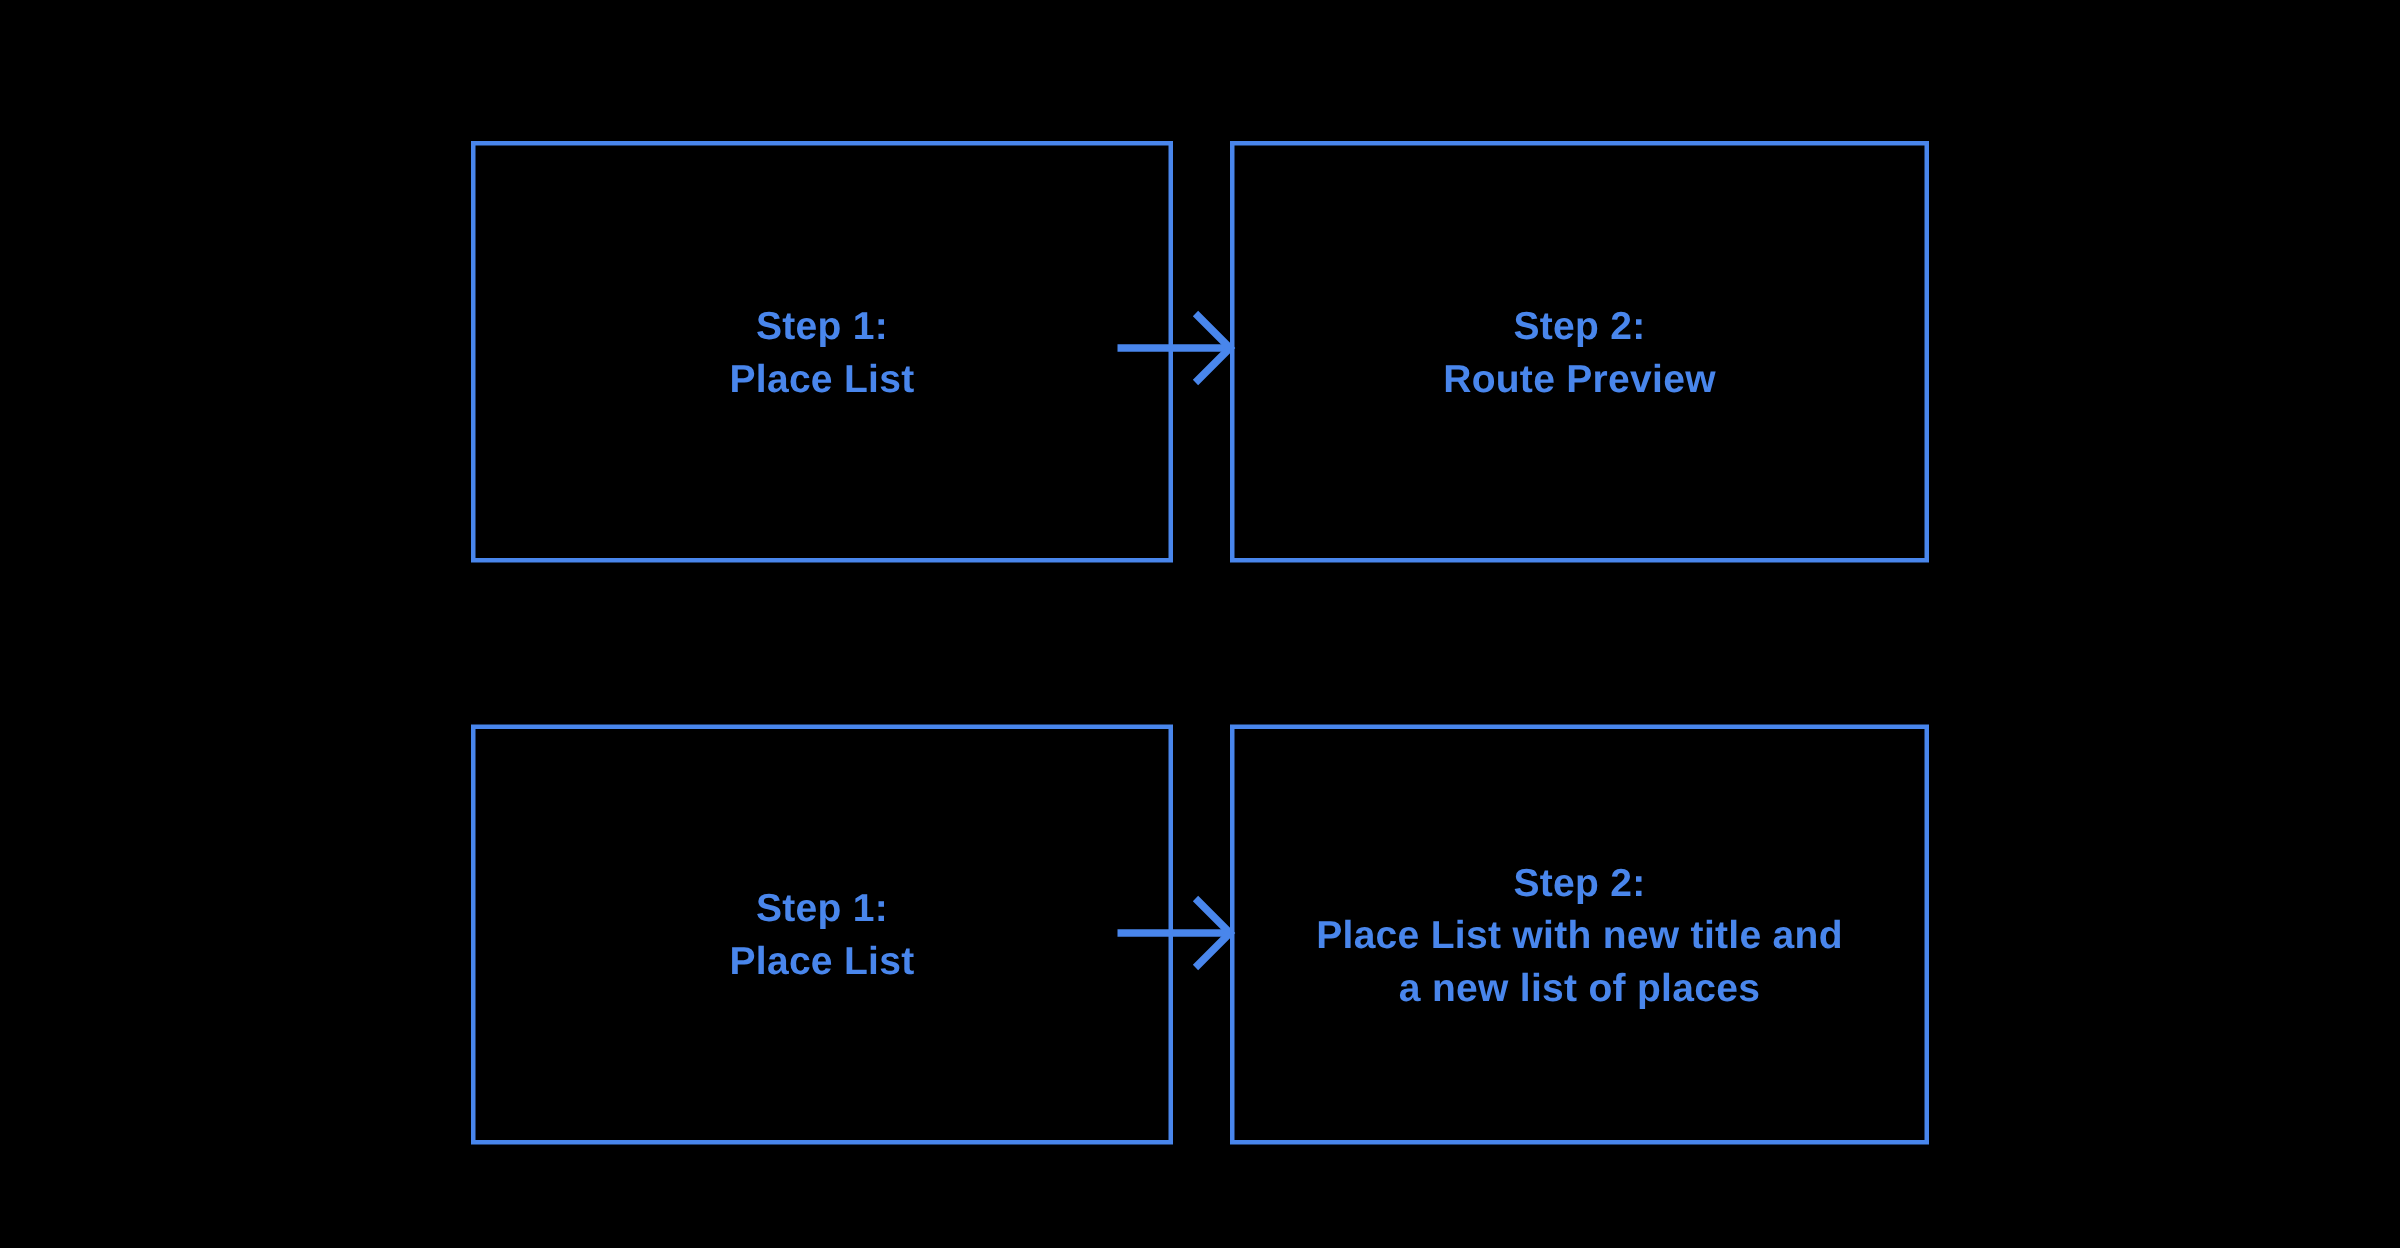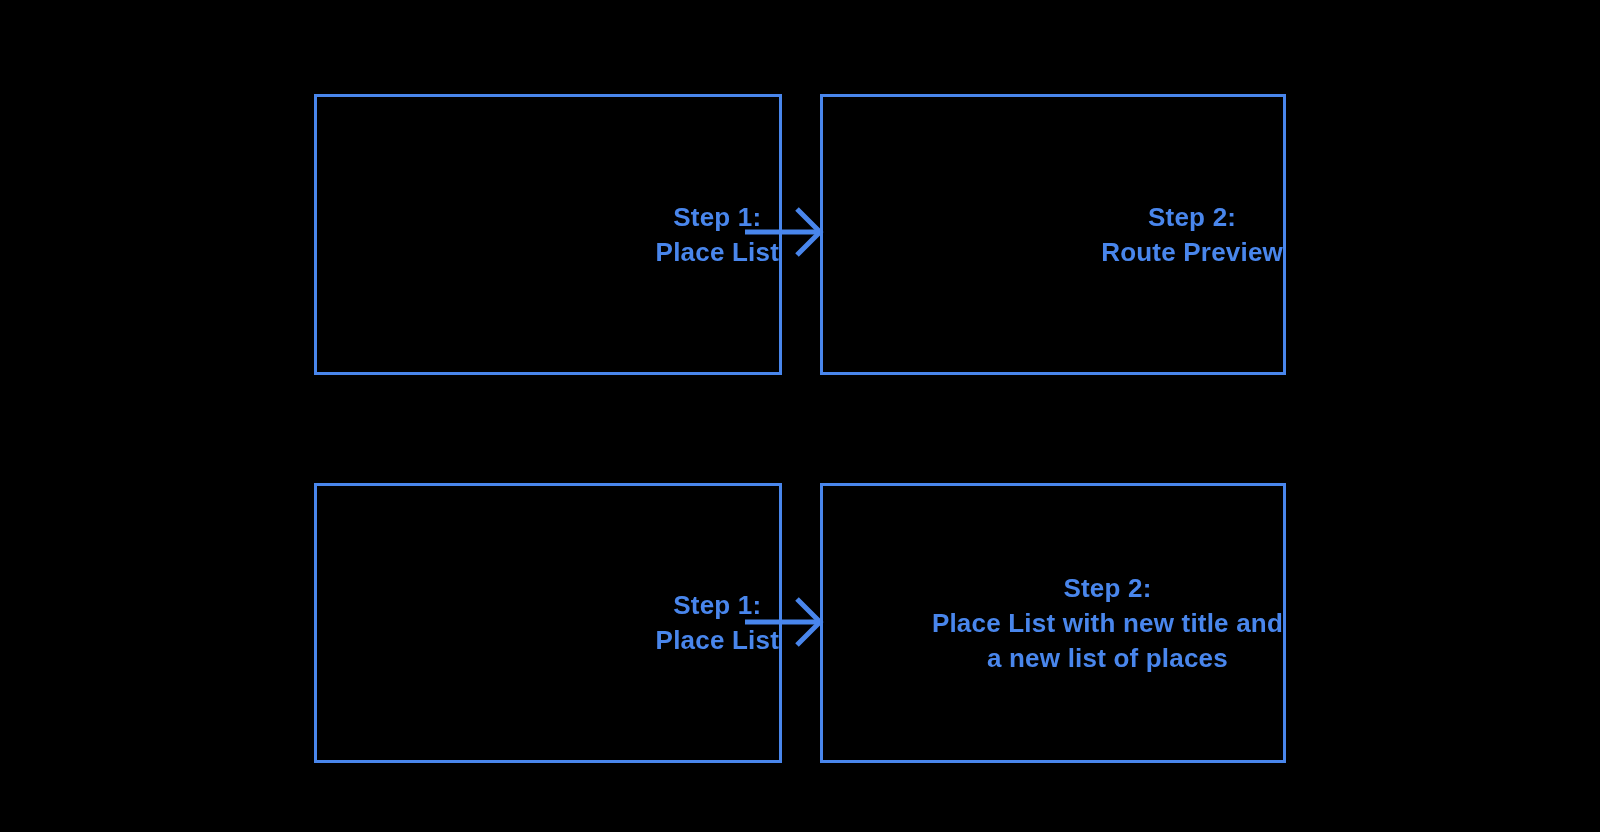--- a/index.html
+++ b/index.html
@@ -19,21 +19,21 @@
     width: 1600px;
     height: 832px;
     background: var(--bg);
   }
   .box {
     position: absolute;
     border: 3px solid var(--accent);
     background: transparent;
     display: flex;
     align-items: center;
-    justify-content: flex-end;
+    justify-content: center;
     text-align: center;
   }
   .box-label {
     color: var(--accent);
     font-size: 26px;
     line-height: 35px;
     font-weight: 600;
     letter-spacing: 0.2px;
     white-space: pre-line;
     text-align: center;

